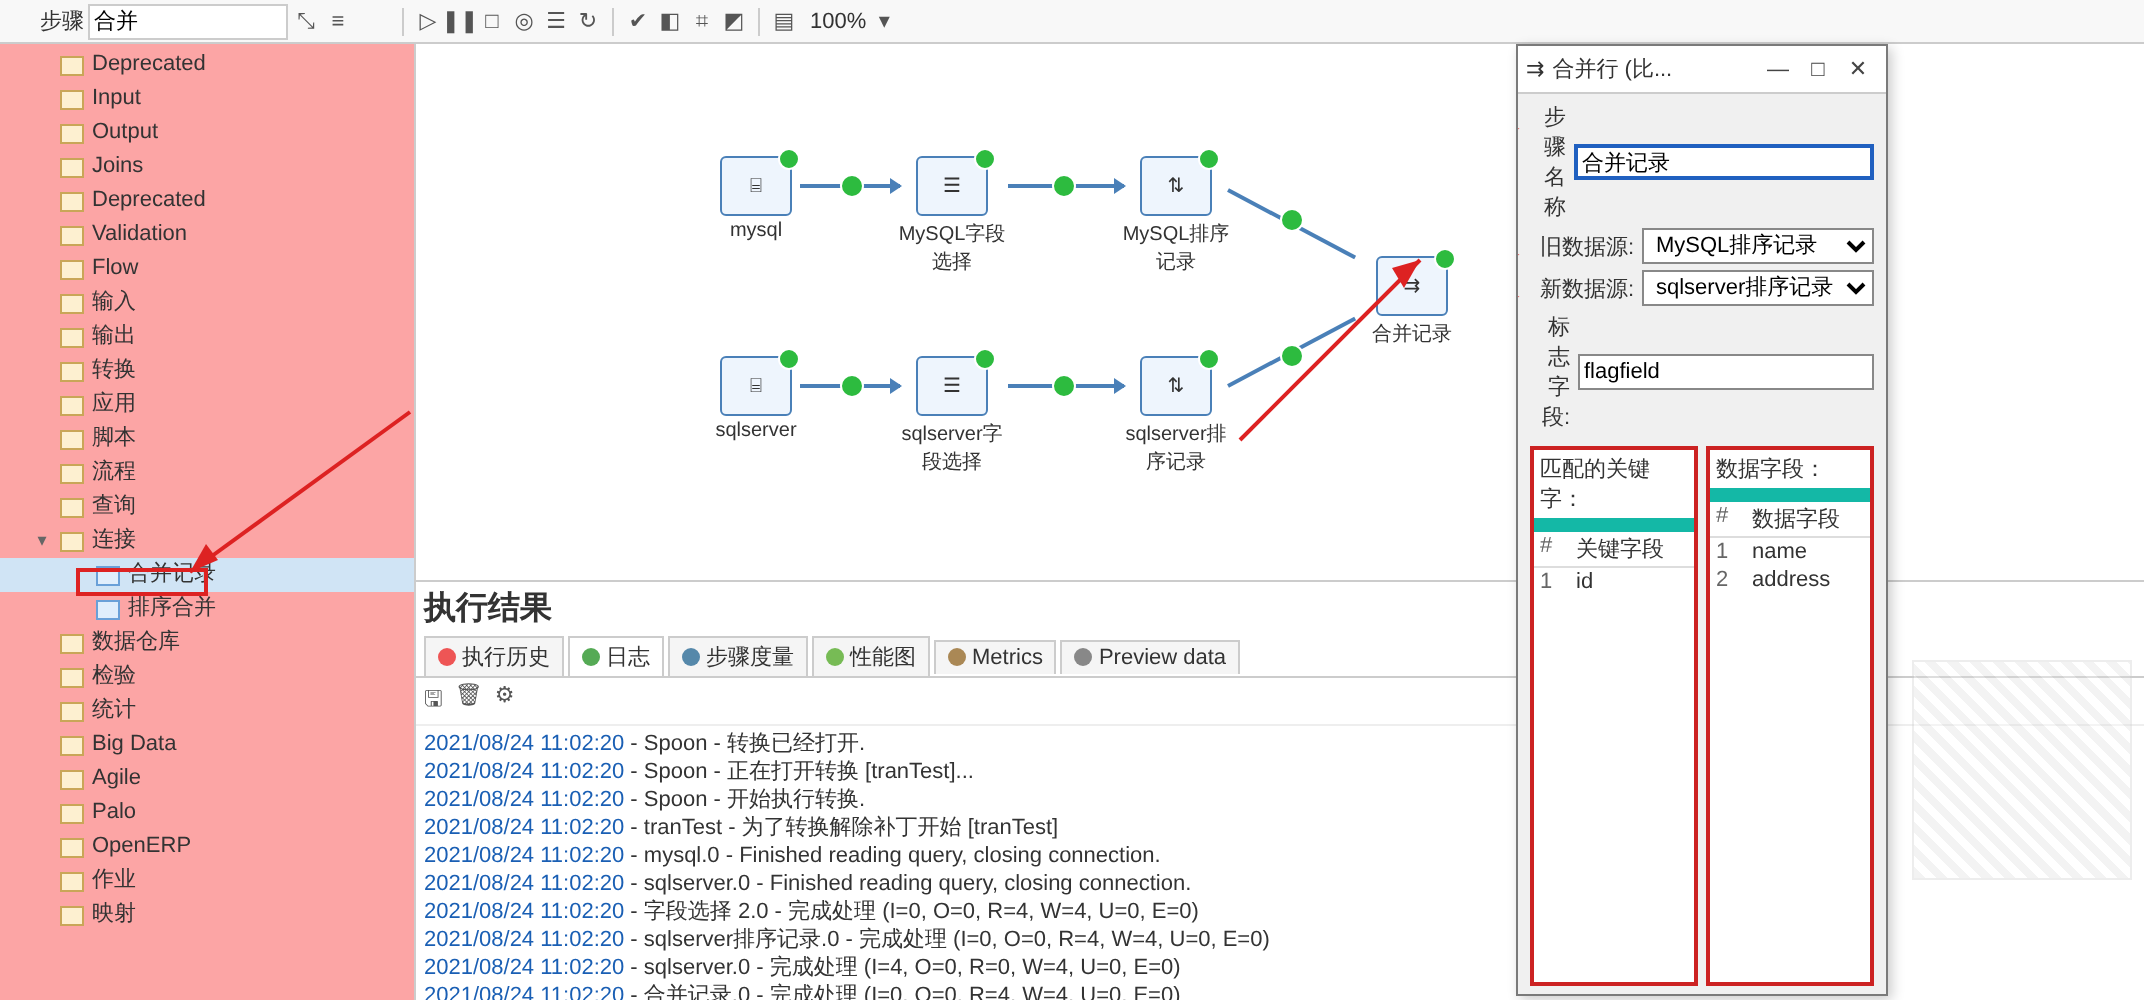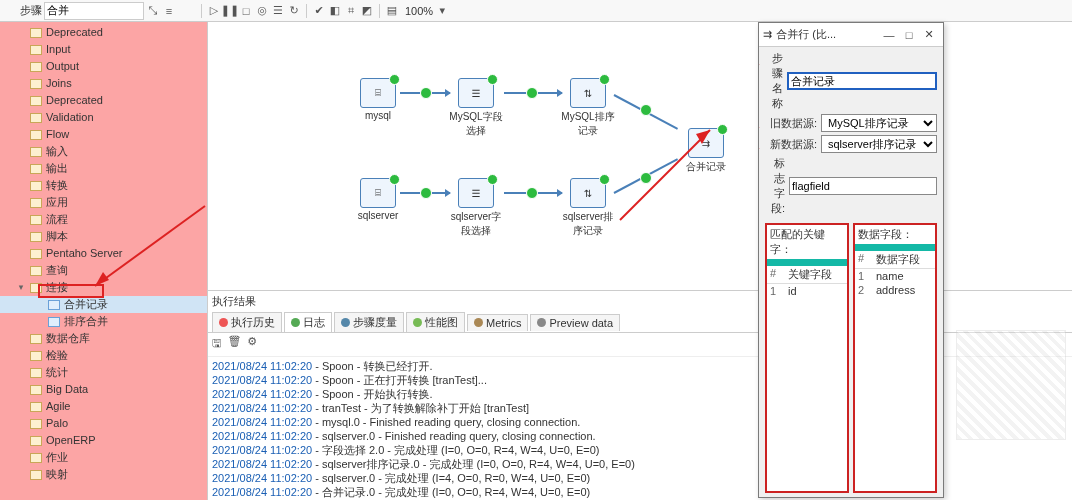--- a/index.html
+++ b/index.html
@@ -22,21 +22,21 @@
   .rightpane { flex:1; display:flex; flex-direction:column; position:relative; }
   .canvas { flex:1; position:relative; background:#fff; }
   .node { position:absolute; width:60px; text-align:center; font-size:10px; }
   .node-box { width:36px; height:30px; margin:0 auto 2px; border:1px solid #4a80b8; border-radius:3px; background:#eef5fd; position:relative; display:flex; align-items:center; justify-content:center; }
   .node-box .badge { position:absolute; top:-5px; right:-5px; width:11px; height:11px; border-radius:50%; background:#2dbb3f; border:1px solid #fff; }
   .arrow-line { position:absolute; height:2px; background:#4a80b8; }
   .arrow-line::after { content:""; position:absolute; right:-1px; top:-3px; border-left:6px solid #4a80b8; border-top:4px solid transparent; border-bottom:4px solid transparent; }
   .hop { position:absolute; width:12px; height:12px; border-radius:50%; background:#2dbb3f; border:1px solid #fff; }
   .diag { position:absolute; background:#4a80b8; }
   .results { height:210px; border-top:1px solid #ccc; display:flex; flex-direction:column; }
-  .res-title { font-weight:normal; font-size:11px; padding:3px 4px; }
+  .res-title { font-weight:bold; font-size:16px; padding:3px 4px; }
   .res-tabs { display:flex; gap:2px; padding:0 4px; border-bottom:1px solid #ccc; align-items:center; }
   .res-tab { display:flex; align-items:center; gap:3px; padding:2px 6px; border:1px solid #ccc; border-bottom:none; background:#f5f5f5; font-size:11px; cursor:pointer; }
   .res-tab.active { background:#fff; }
   .tab-ico { width:9px; height:9px; border-radius:50%; display:inline-block; }
   .res-body { flex:1; overflow:auto; padding:2px 4px; font-size:11px; }
   .res-toolbar { display:flex; gap:6px; padding:2px 4px; border-bottom:1px solid #eee; color:#555; }
   .log-line { line-height:14px; white-space:nowrap; }
   .log-line .ts { color:#1a5fb4; }
   .dialog { position:absolute; top:22px; right:128px; width:186px; height:476px; border:1px solid #7a7a7a; background:#f0f0f0; box-shadow:2px 2px 6px rgba(0,0,0,.2); display:flex; flex-direction:column; z-index:20; }
   .dlg-title { height:24px; display:flex; align-items:center; padding:0 4px; font-size:11px; border-bottom:1px solid #ccc; background:#fff; }
@@ -131,29 +131,25 @@
     <div class="tree-item l1">
         <span class="fld"></span>
         <span>转换</span>
       </div>
     <div class="tree-item l1">
         <span class="fld"></span>
         <span>应用</span>
       </div>
     <div class="tree-item l1">
         <span class="fld"></span>
+        <span>脚本</span>
+      </div>
+    <div class="tree-item l1">
+        <span class="fld"></span>
         <span>流程</span>
-      </div>
-    <div class="tree-item l1">
-        <span class="fld"></span>
-        <span>脚本</span>
-      </div>
-    <div class="tree-item l1">
-        <span class="fld"></span>
-        <span>Pentaho Server</span>
       </div>
     <div class="tree-item l1">
         <span class="fld"></span>
         <span>查询</span>
       </div>
     <div class="tree-item">
         <span class="caret">▾</span>
         <span class="fld"></span>
         <span>连接</span>
       </div>

